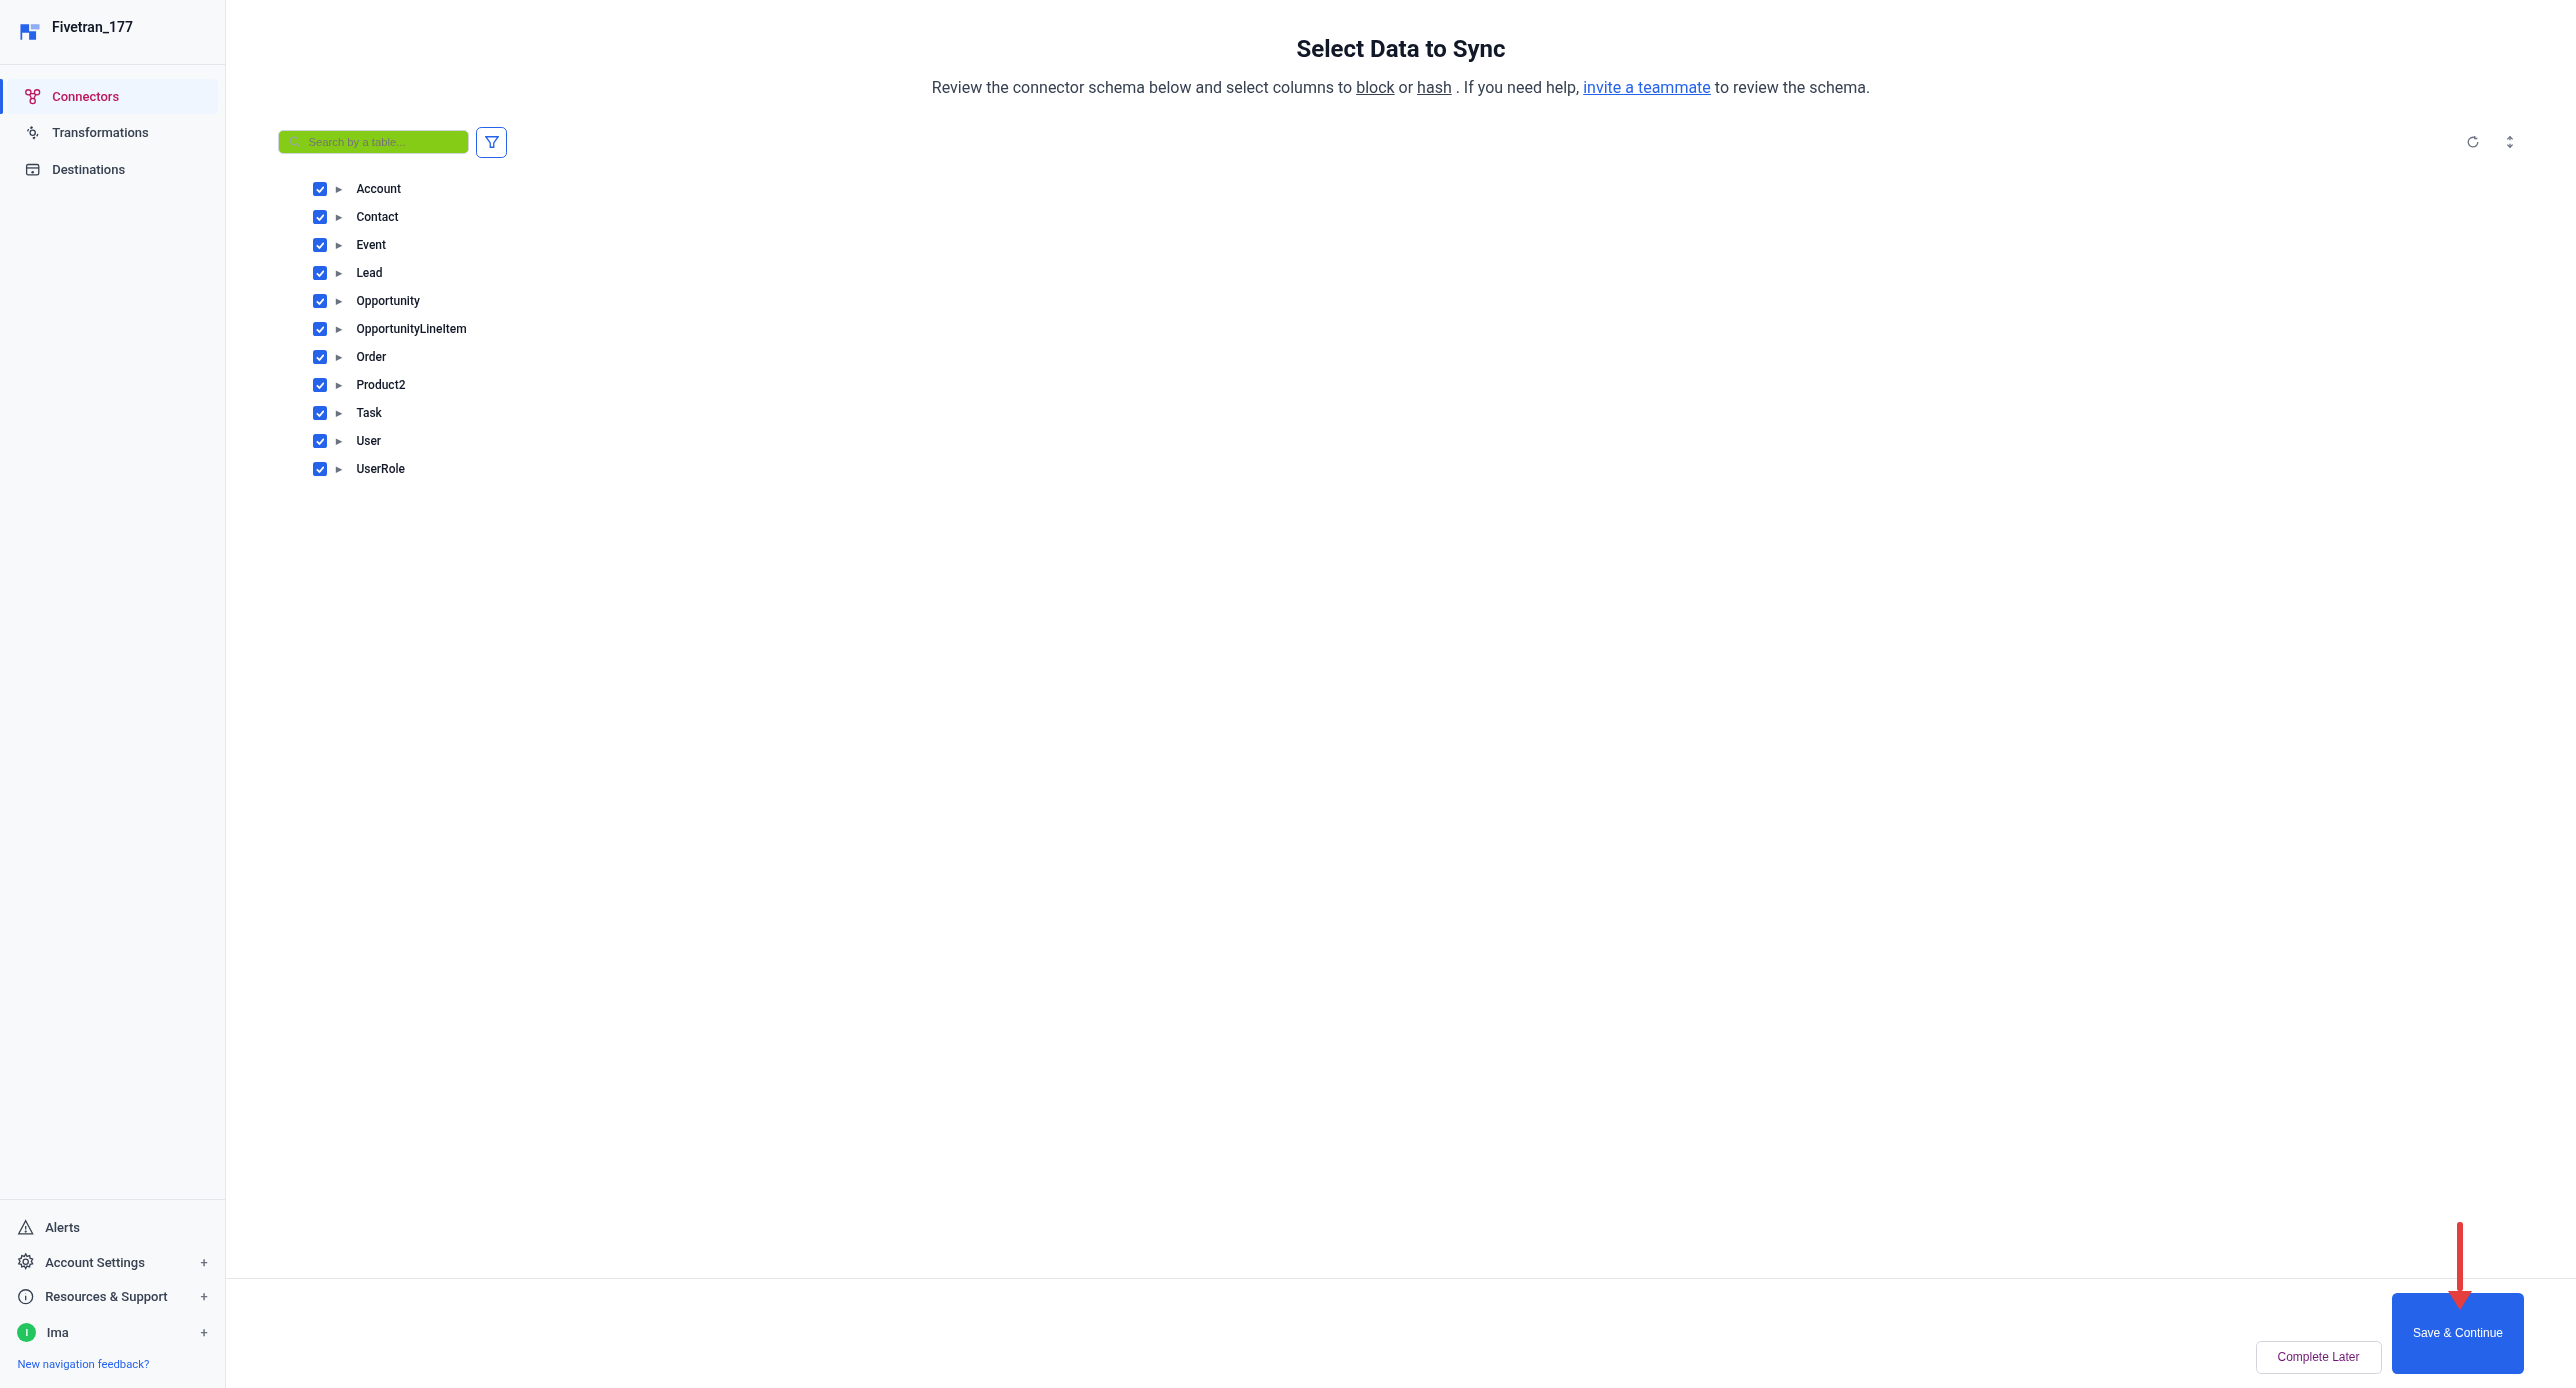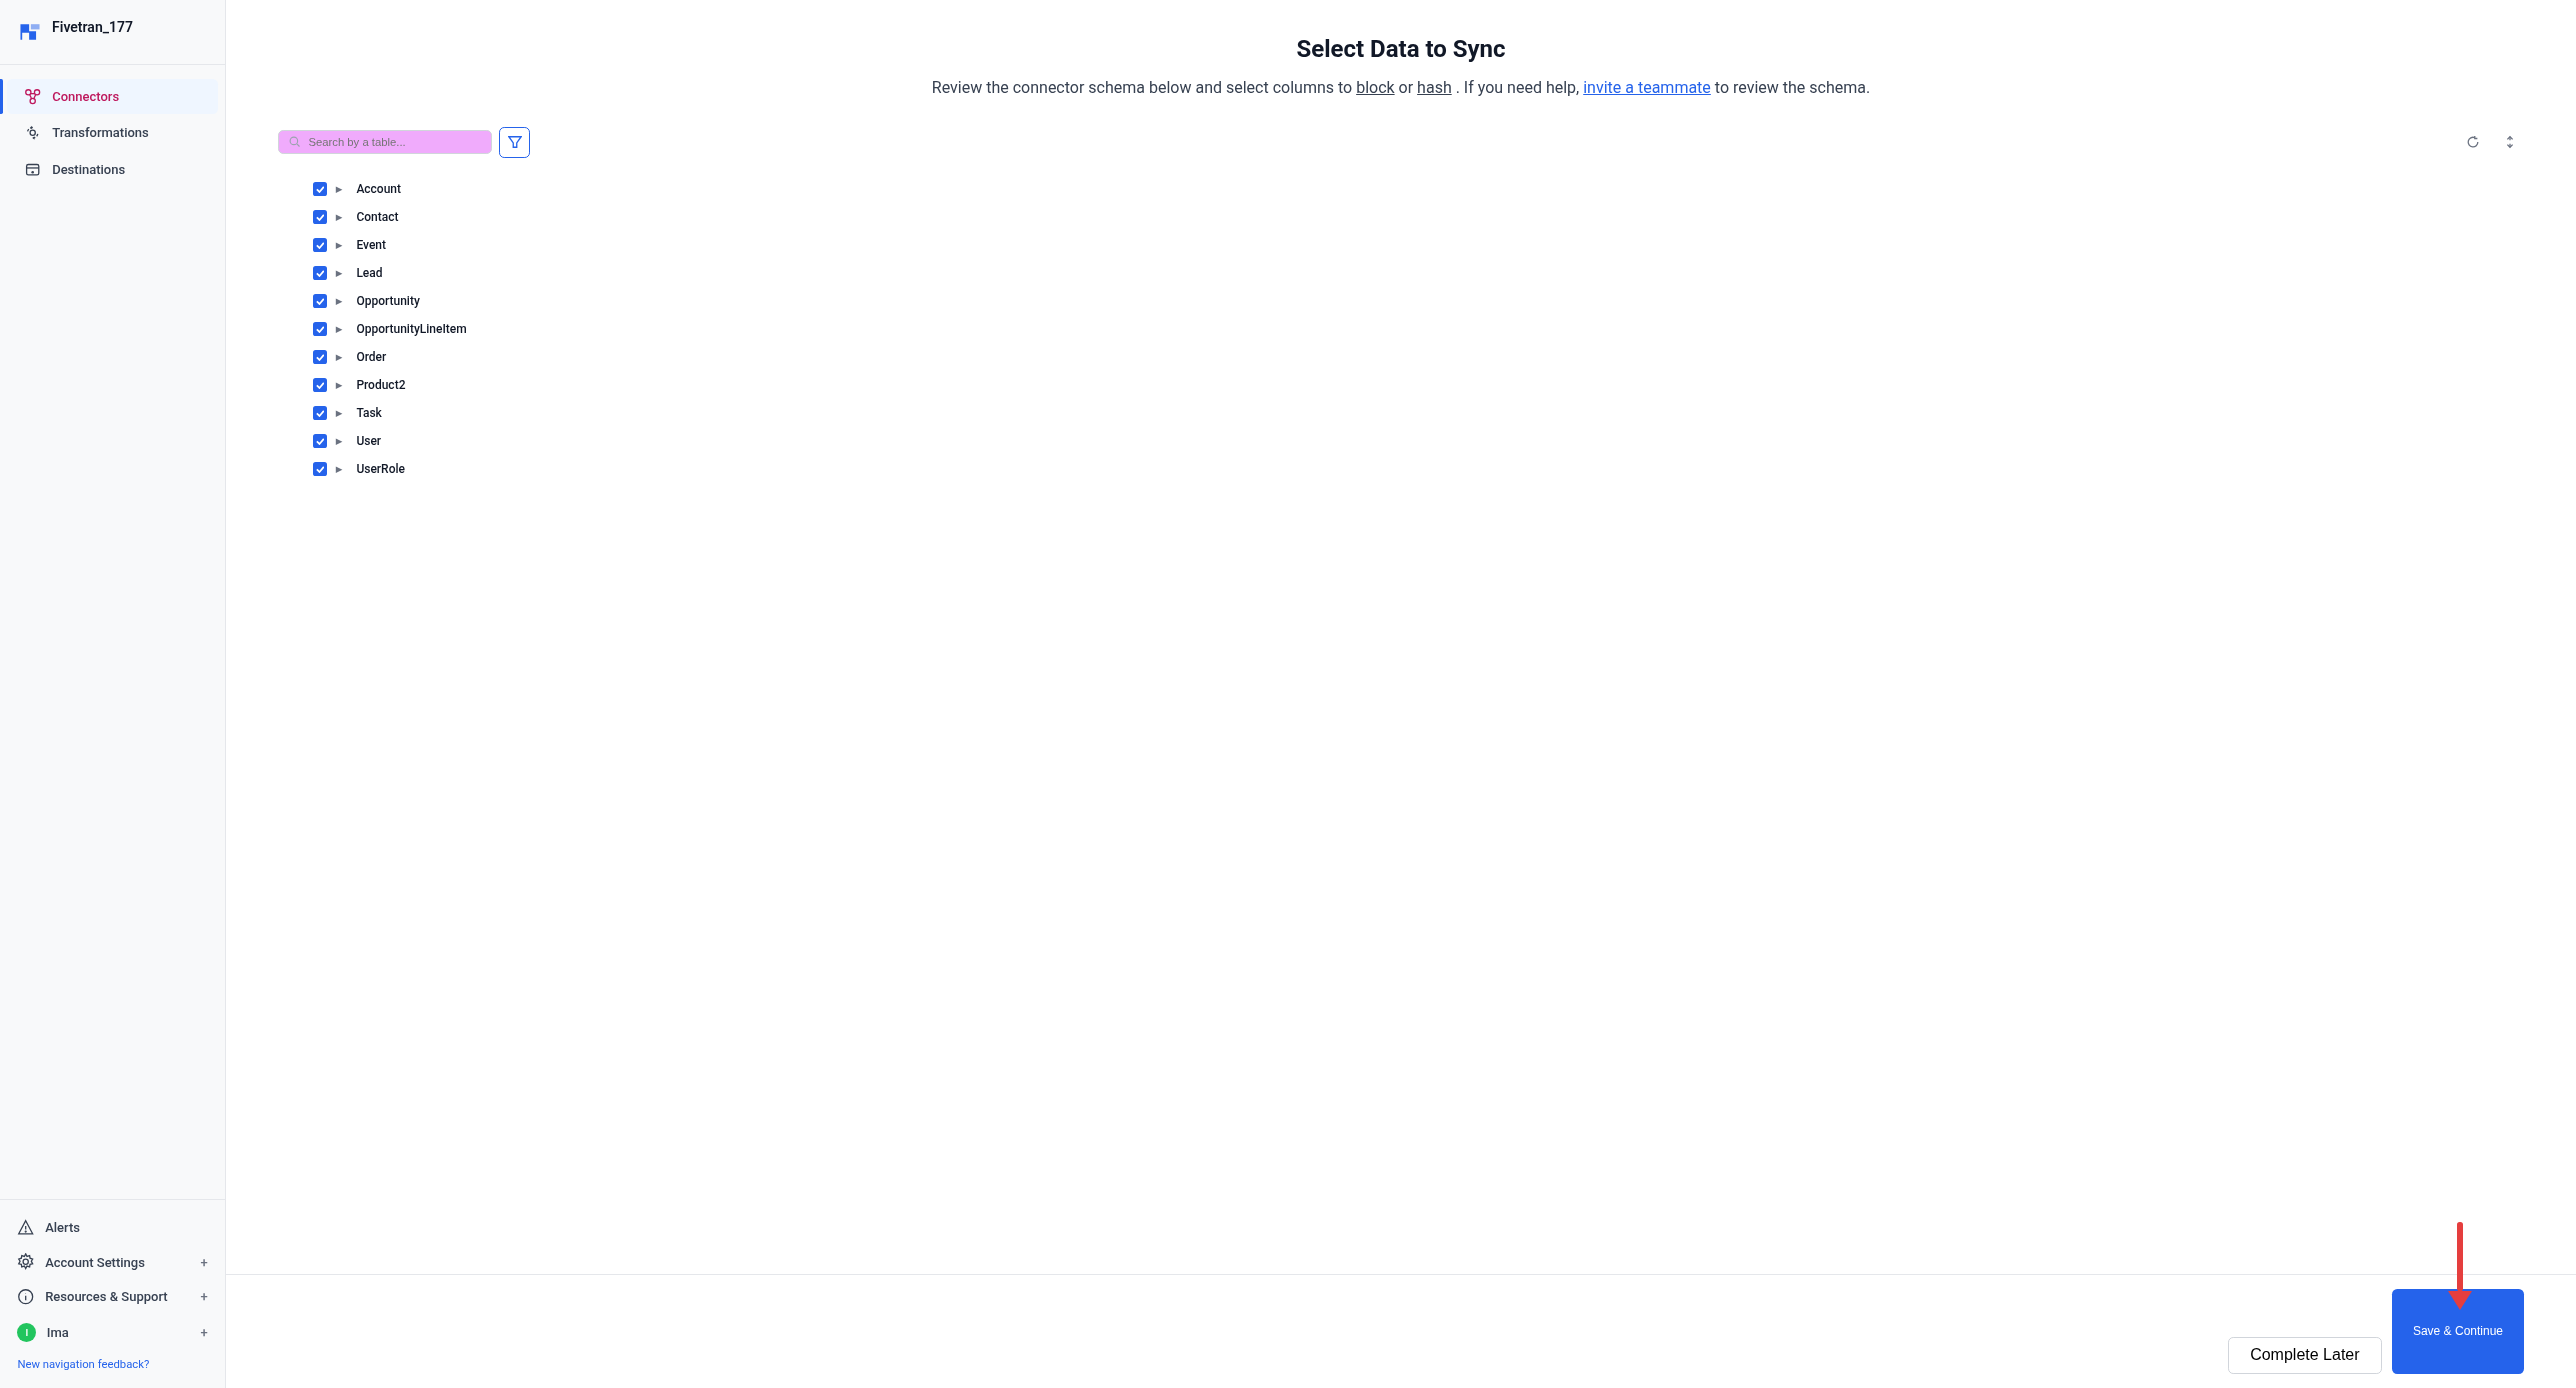--- a/index.html
+++ b/index.html
@@ -161,22 +161,22 @@
       align-items: center;
       gap: 7px;
     }
     .search-input-wrapper {
       display: flex;
       align-items: center;
       border: 0.9px solid #d1d5db;
       border-radius: 5.2px;
       padding: 5.2px 10.4px;
       gap: 7px;
-      width: 214px;
-      background: #f0abfc;
+      width: 191px;
+      background: #84cc16;
     }
     .search-input-wrapper input {
       border: none;
       outline: none;
       font-size: 11.3px;
       color: #374151;
       width: 100%;
       background: transparent;
     }
     .search-icon-svg { color: #9ca3af; flex-shrink: 0; }
@@ -257,23 +257,23 @@
       justify-content: flex-end;
       gap: 10.4px;
       border-top: 0.9px solid #e5e7eb;
       background: #fff;
     }
     .btn-secondary {
       padding: 8.7px 21px;
       border: 0.9px solid #d1d5db;
       border-radius: 5.2px;
       background: #fff;
-      font-size: 16px;
+      font-size: 12px;
       font-weight: 500;
-      color: #000000;
+      color: #701a75;
       cursor: pointer;
       margin-top: 48px;
     }
     .btn-primary {
       padding: 8.7px 21px;
       border: none;
       border-radius: 5.2px;
       background: #2563eb;
       font-size: 12px;
       font-weight: 500;

